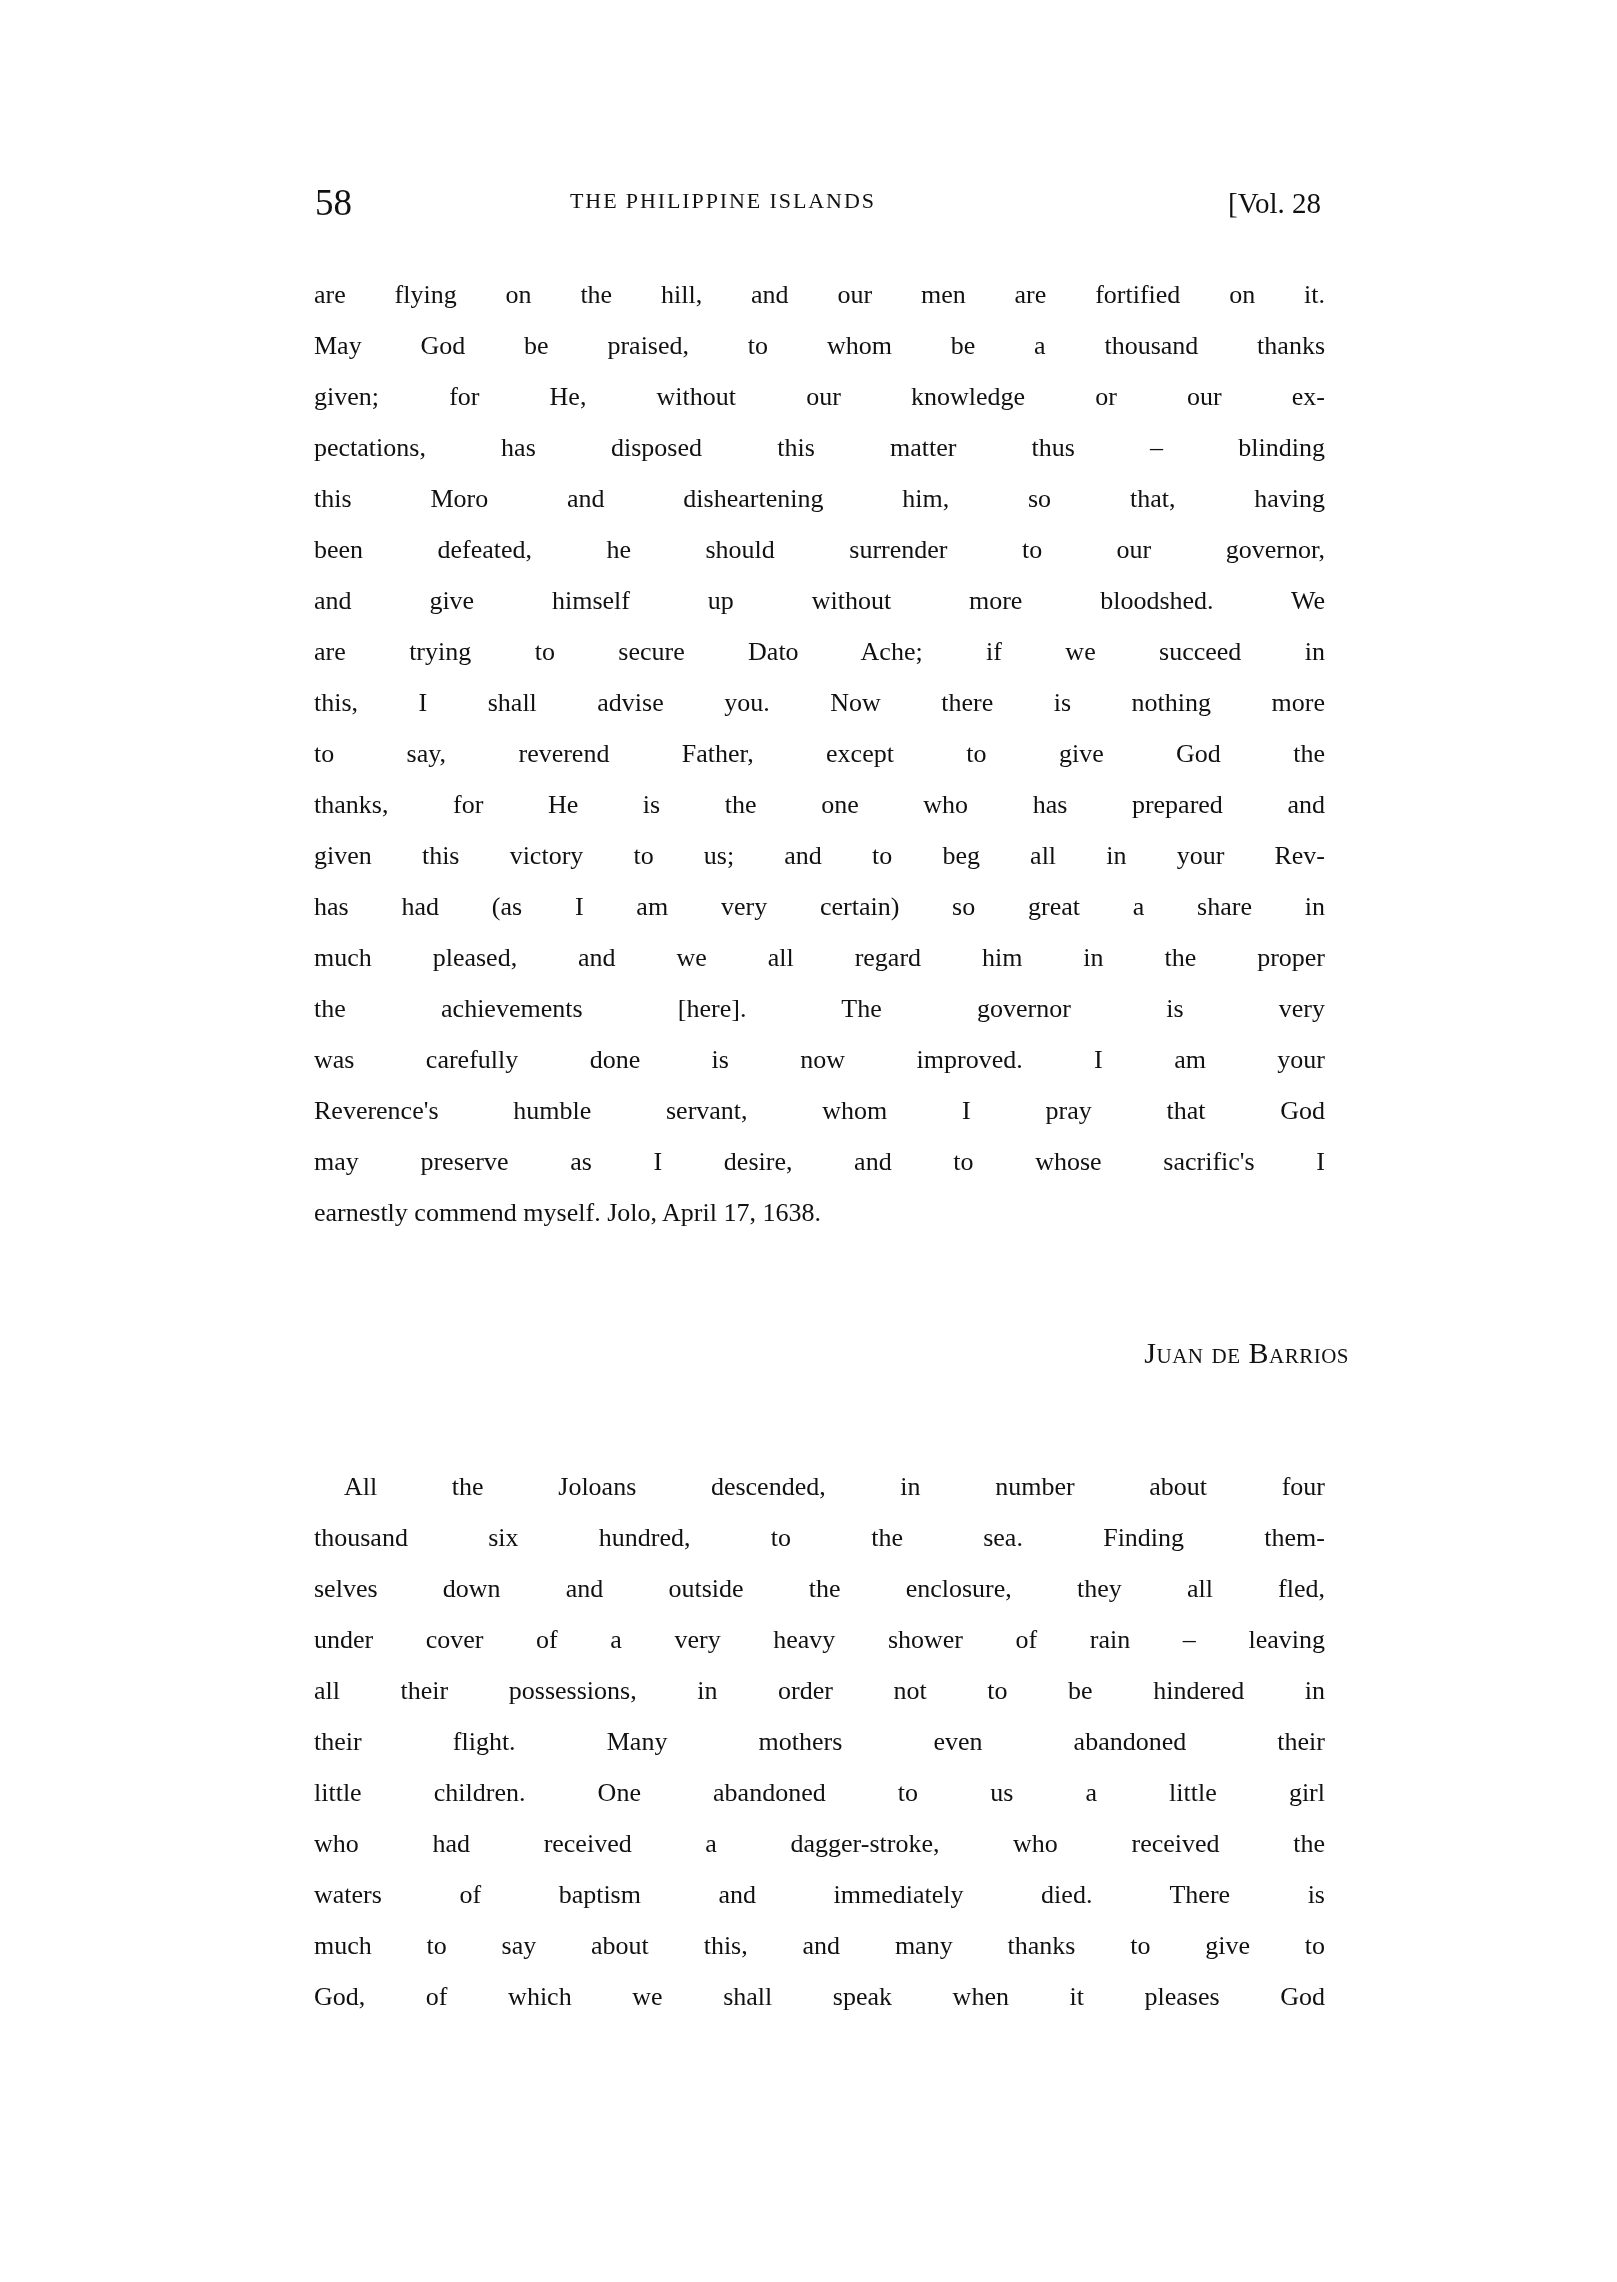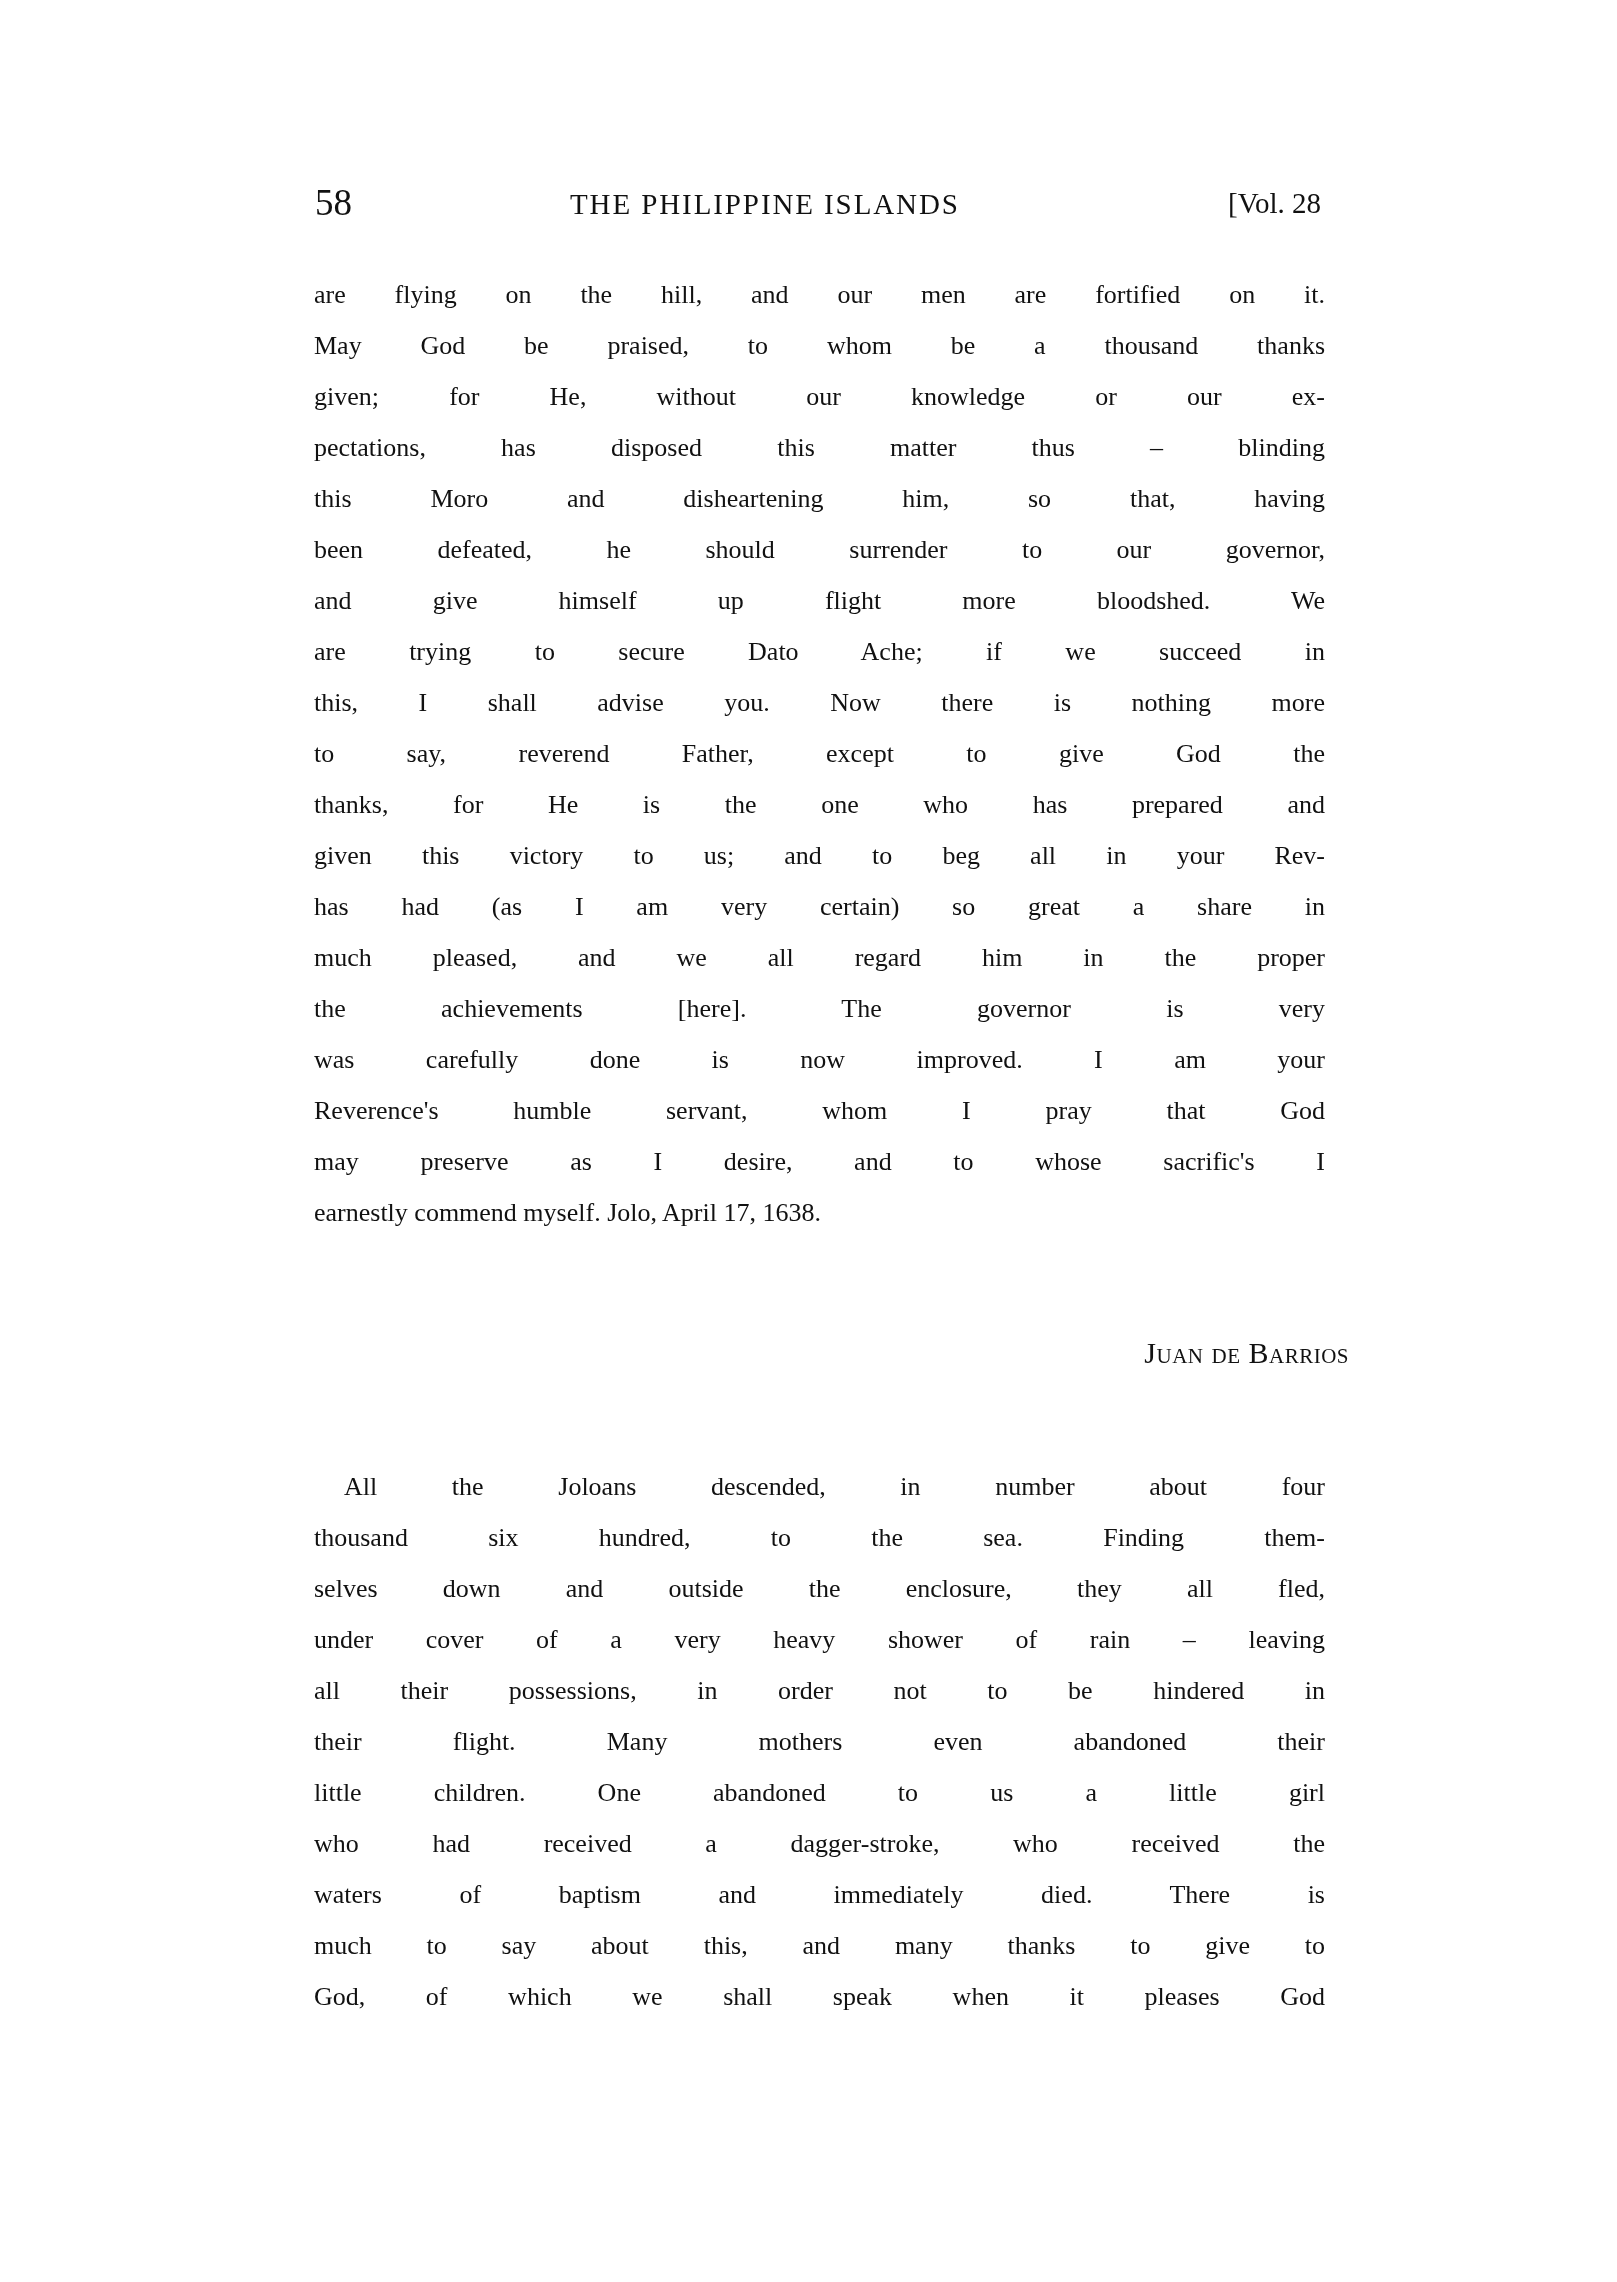--- a/index.html
+++ b/index.html
@@ -35,21 +35,21 @@
       position: absolute;
       left: 0;
       top: 0;
       font-size: 37px;
     }
     .running-title {
       position: absolute;
       left: 255px;
       top: 7.4px;
       letter-spacing: 1.9px;
-      font-size: 29px;
+      font-size: 22px;
     }
     .volume {
       position: absolute;
       right: 0;
       top: 5.6px;
       font-size: 29px;
     }
     .text-block {
       position: absolute;
       left: 314px;
@@ -96,21 +96,21 @@
     <span class="volume">[Vol. 28</span>
   </div>
 
   <div class="text-block letter">
     <span class="line">are flying on the hill, and our men are fortified on it.</span>
     <span class="line">May God be praised, to whom be a thousand thanks</span>
     <span class="line">given; for He, without our knowledge or our ex-</span>
     <span class="line">pectations, has disposed this matter thus – blinding</span>
     <span class="line">this Moro and disheartening him, so that, having</span>
     <span class="line">been defeated, he should surrender to our governor,</span>
-    <span class="line">and give himself up flight more bloodshed.  We</span>
+    <span class="line">and give himself up without more bloodshed.  We</span>
     <span class="line">are trying to secure Dato Ache; if we succeed in</span>
     <span class="line">this, I shall advise you.  Now there is nothing more</span>
     <span class="line">to say, reverend Father, except to give God the</span>
     <span class="line">thanks, for He is the one who has prepared and</span>
     <span class="line">given this victory to us; and to beg all in your Rev-</span>
     <span class="line">has had (as I am very certain) so great a share in</span>
     <span class="line">much pleased, and we all regard him in the proper</span>
     <span class="line">the achievements [here].  The governor is very</span>
     <span class="line">was carefully done is now improved.  I am your</span>
     <span class="line">Reverence's humble servant, whom I pray that God</span>

